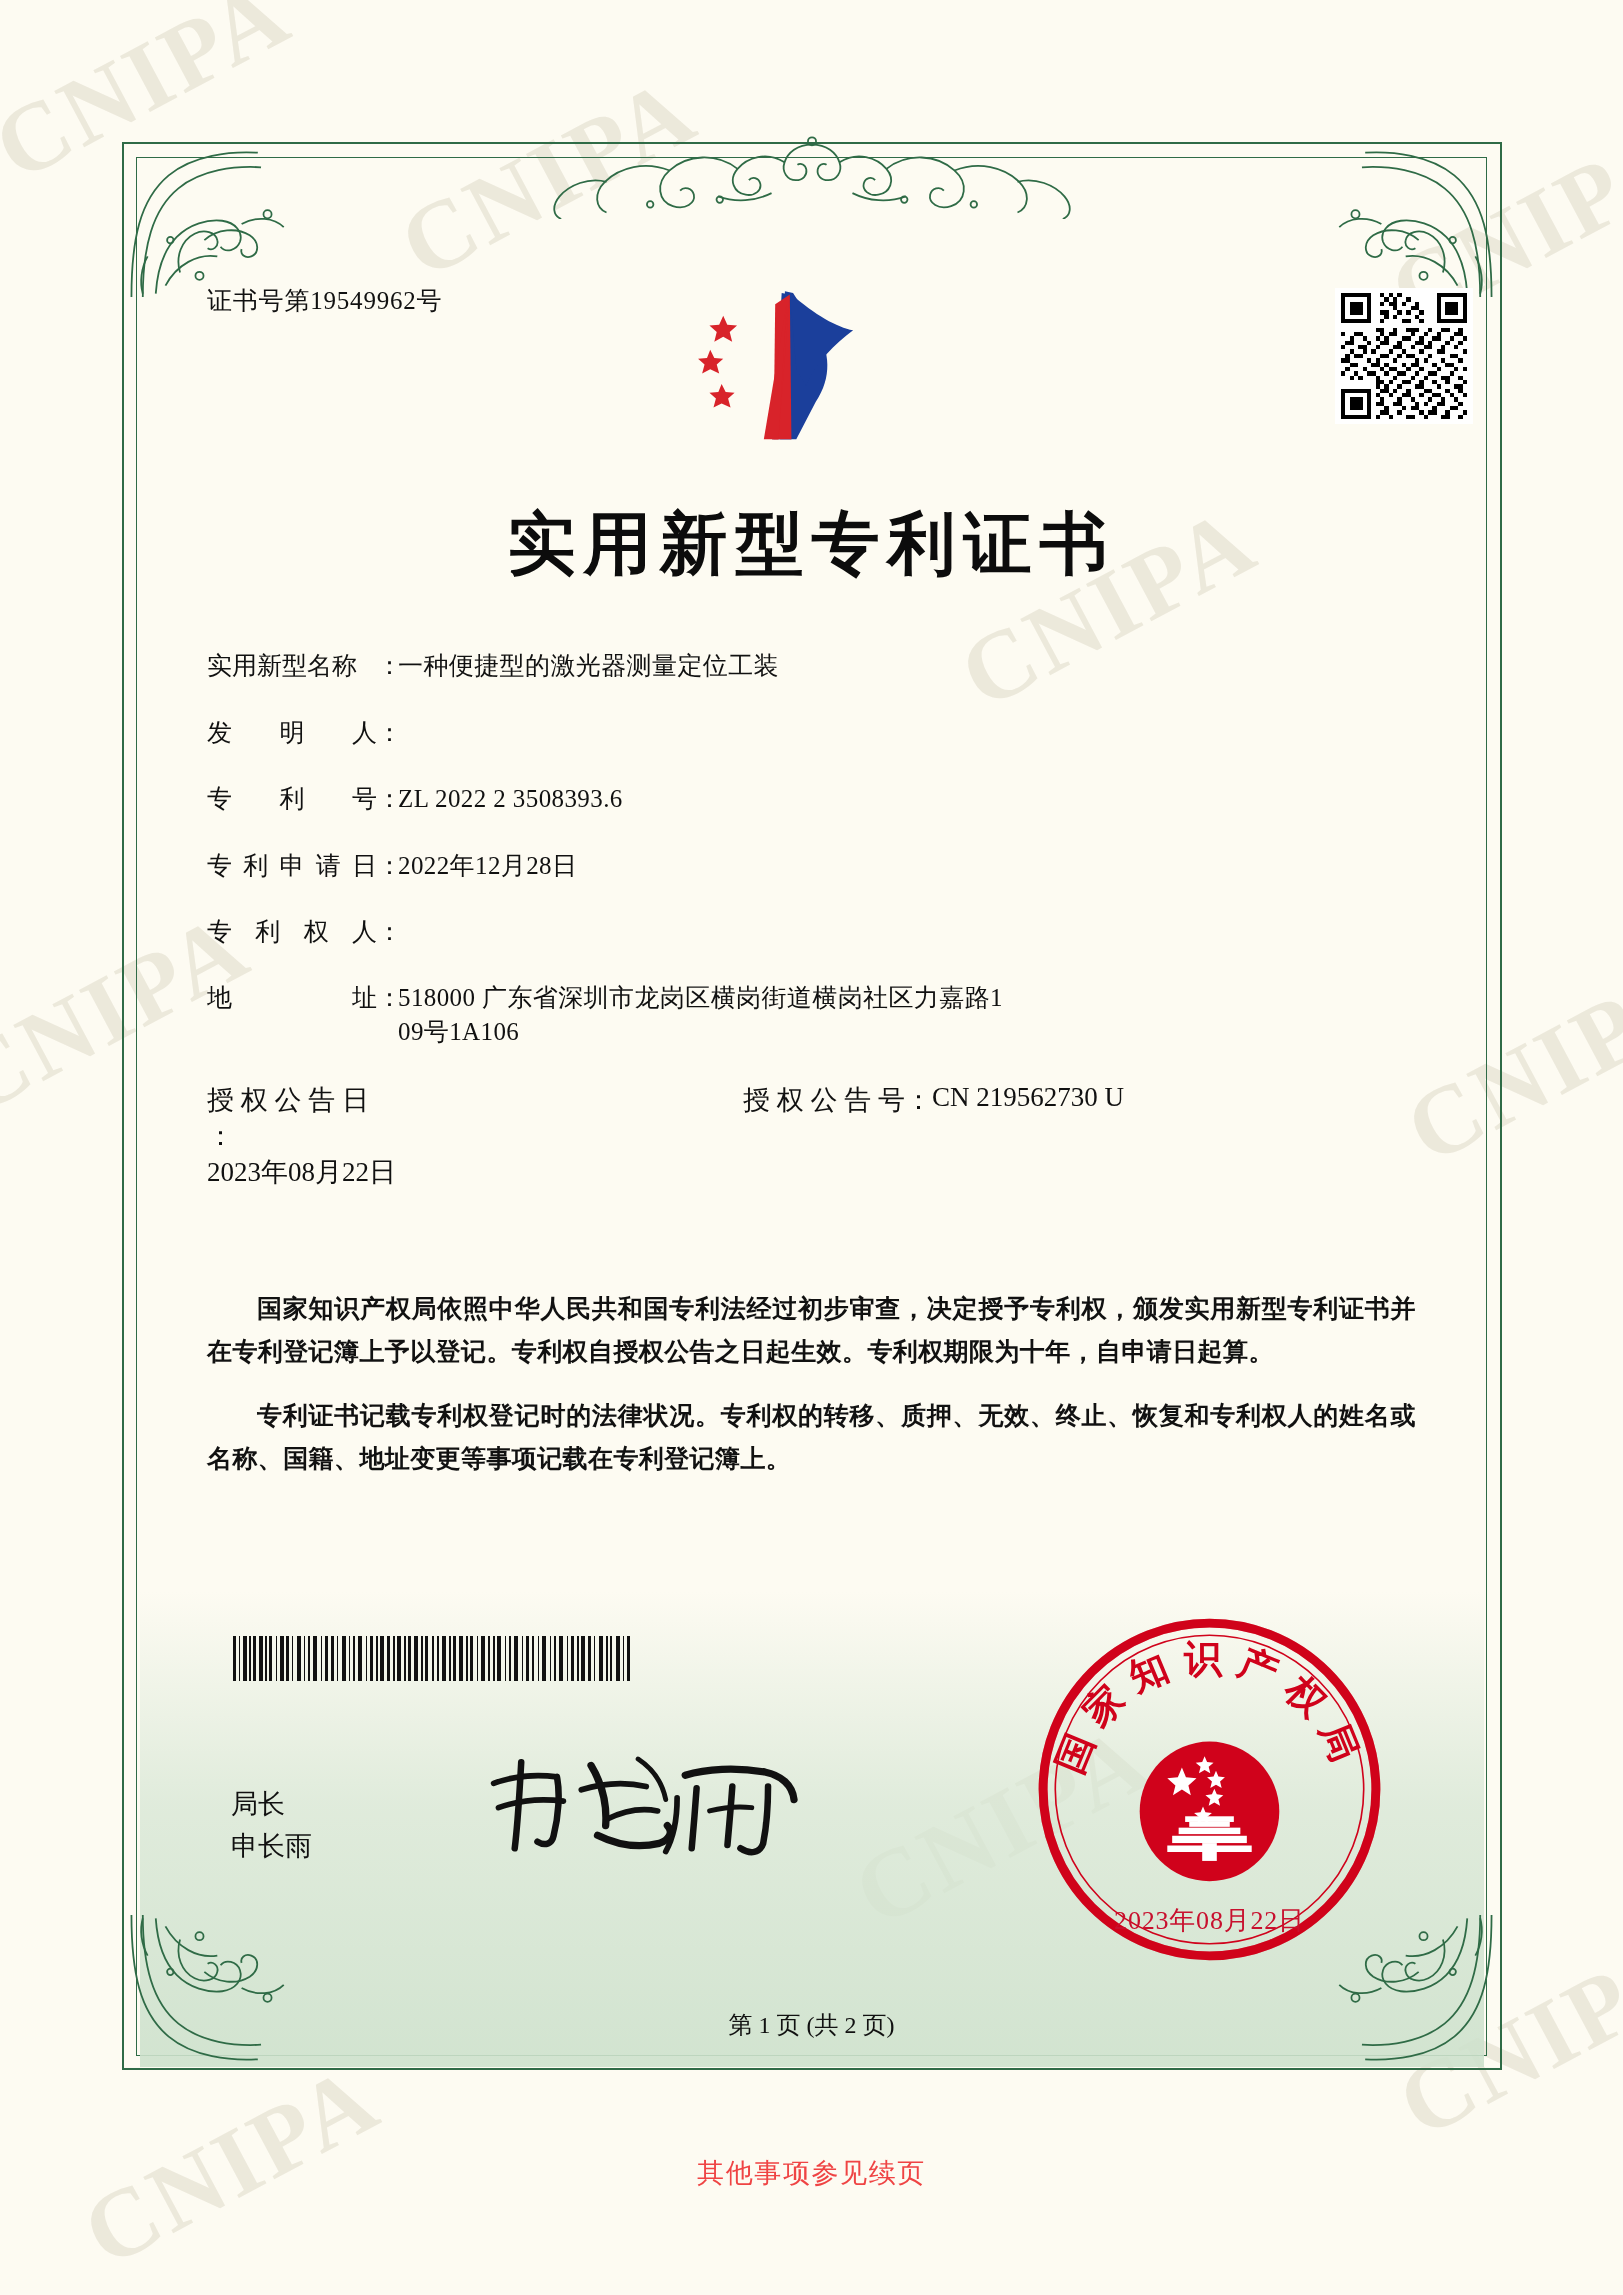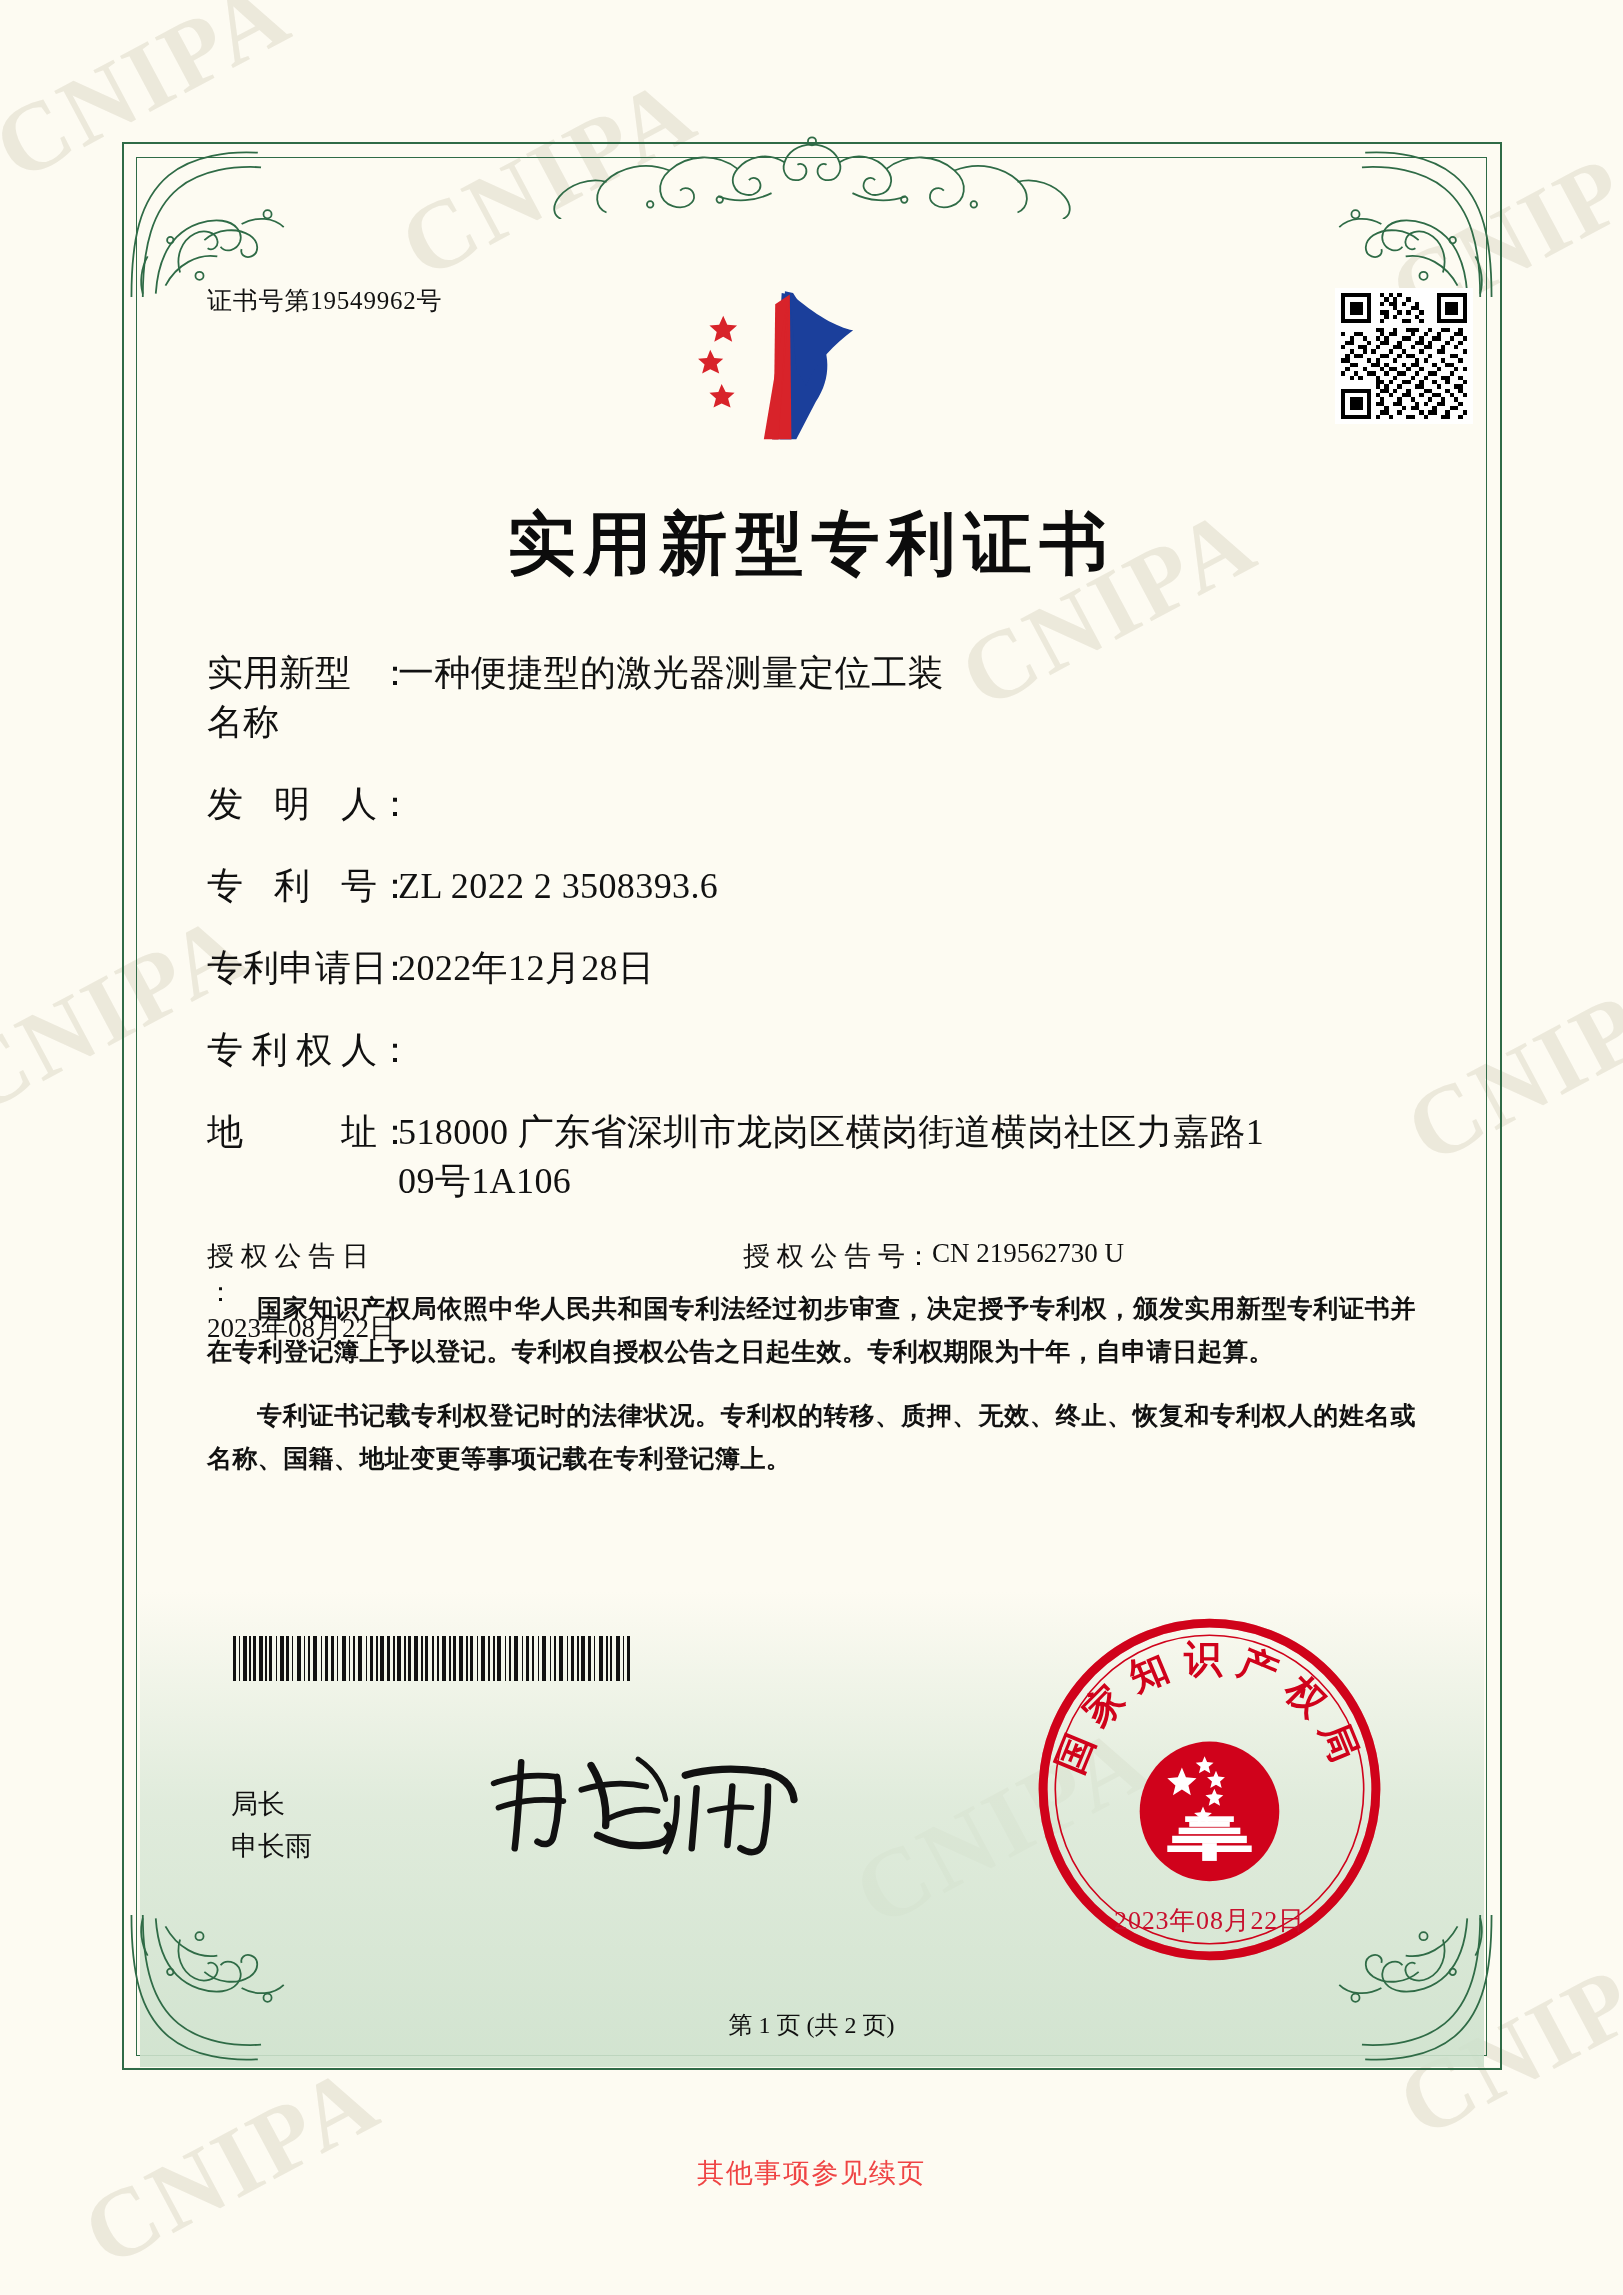--- a/index.html
+++ b/index.html
@@ -77,21 +77,21 @@
   .title{
     position:absolute; left:0; right:0; top:499px;
     text-align:center;
     font-size:68px; font-weight:700; color:#0c0c0c;
     letter-spacing:8px;
     font-family:"DejaVu Serif", serif;
   }
 
   
   .fields{ position:absolute; left:207px; top:649px; width:1209px; }
-  .row{ display:flex; align-items:flex-start; margin-bottom:33px; font-size:36px; color:#111; }
+  .row{ display:flex; align-items:flex-start; margin-bottom:33px; font-size:25px; color:#111; }
   .row .lbl{ width:170px; flex:none; letter-spacing:0; }
   .row .lbl.spread{ display:flex; justify-content:space-between; }
   .row .sep{ flex:none; width:21px; }
   .row .val{ flex:1; line-height:1.35; letter-spacing:0.4px; }
   .row .val.latin{ font-family:"Liberation Serif", serif; }
 
   .grant-row{ display:flex; font-size:27px; color:#111; margin-bottom:8px; }
   .grant-row .g1{ width:536px; display:flex;flex-direction:column; }
   .grant-row .g2{ display:flex; }
 

